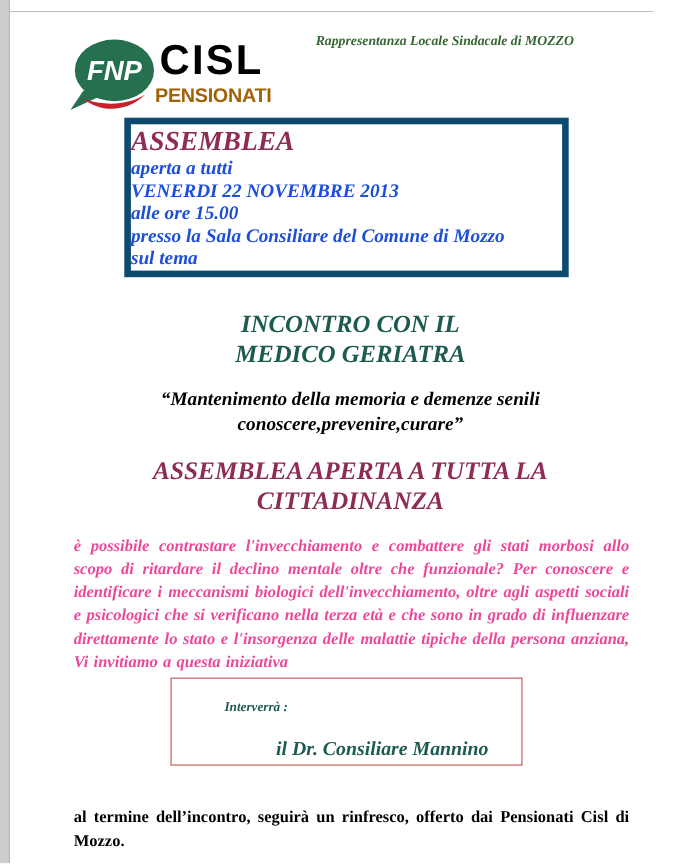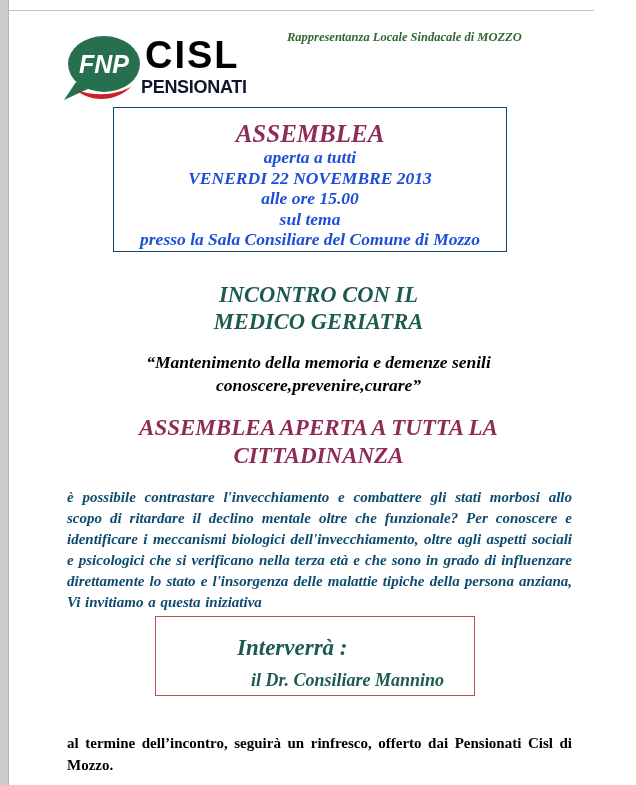--- a/index.html
+++ b/index.html
@@ -14,31 +14,31 @@
   .logo{position:absolute;left:62px;top:30px;width:240px;height:80px;}
   .logo-mark{position:absolute;left:0;top:0;}
   .logo-cisl{
     position:absolute;left:83px;top:6px;
     font-family:"Liberation Sans","DejaVu Sans",sans-serif;
     font-weight:700;font-size:38px;letter-spacing:2px;color:#000000;line-height:1;
   }
   .logo-pensionati{
     position:absolute;left:79px;top:48px;
     font-family:"Liberation Sans","DejaVu Sans",sans-serif;
-    font-weight:700;font-size:18px;letter-spacing:-0.3px;color:#0f172a;line-height:1;text-align:center;
+    font-weight:700;font-size:18px;letter-spacing:-0.3px;color:#a16207;line-height:1;text-align:center;
   }
 
   .rep{
     position:absolute;left:287px;top:30px;width:320px;
     font-size:12.5px;font-weight:bold;font-style:italic;color:#336633;
   }
 
   .box1{
     position:absolute;left:113px;top:107px;width:392px;height:131px;
-    border:1px solid #0c4a6e;text-align:center;padding-top:12px;
+    border:6px solid #0c4a6e;text-align:left;padding-top:2px;
   }
   .box1-title{
     font-size:25px;font-weight:bold;font-style:italic;color:#8e2c55;line-height:27px;
   }
   .box1-line{
     font-size:17.5px;font-weight:bold;font-style:italic;color:#1d4ed8;line-height:20.5px;
   }
 
   .topic{
     position:absolute;left:66px;top:281px;width:505px;text-align:center;
@@ -47,30 +47,30 @@
   .quote{
     position:absolute;left:66px;top:351px;width:505px;text-align:center;
     font-size:17.5px;font-weight:bold;font-style:italic;color:#000;line-height:23px;
   }
   .open-head{
     position:absolute;left:66px;top:414px;width:505px;text-align:center;
     font-size:23px;font-weight:bold;font-style:italic;color:#8e2c55;line-height:28px;
   }
   .body-par{
     position:absolute;left:67px;top:487px;width:505px;
-    font-size:15px;font-weight:bold;font-style:italic;color:#0c4a6e;
+    font-size:15px;font-weight:bold;font-style:italic;color:#ec4899;
     text-align:justify;line-height:21px;word-spacing:1px;
   }
   .box2{
     position:absolute;left:155px;top:616px;width:318px;height:78px;
     border:1px solid #c0504d;
   }
   .box2-intro{
     position:absolute;left:48px;top:18px;
-    font-size:23px;font-weight:bold;font-style:italic;color:#1d5a50;margin-left:33px;
+    font-size:12px;font-weight:bold;font-style:italic;color:#1d5a50;
   }
   .box2-name{
     position:absolute;left:95px;top:53px;
     font-size:18px;font-weight:bold;font-style:italic;color:#1d5a50;
   }
   .footer-note{
     position:absolute;left:67px;top:733px;width:505px;
     font-size:15px;font-weight:bold;color:#000;
     text-align:justify;line-height:21.5px;word-spacing:1px;
   }
@@ -94,22 +94,22 @@
     <div class="logo-pensionati">PENSIONATI</div>
   </div>
 
   <div class="rep">Rappresentanza Locale Sindacale di MOZZO</div>
 
   <div class="box1">
     <div class="box1-title">ASSEMBLEA</div>
     <div class="box1-line">aperta a tutti</div>
     <div class="box1-line">VENERDI 22 NOVEMBRE 2013</div>
     <div class="box1-line">alle ore 15.00</div>
+    <div class="box1-line">presso la Sala Consiliare del Comune di Mozzo</div>
     <div class="box1-line">sul tema</div>
-    <div class="box1-line">presso la Sala Consiliare del Comune di Mozzo</div>
   </div>
 
   <div class="topic">
     <div>INCONTRO CON IL</div>
     <div>MEDICO GERIATRA</div>
   </div>
 
   <div class="quote">
     <div>“Mantenimento della memoria e demenze senili</div>
     <div>conoscere,prevenire,curare”</div>

